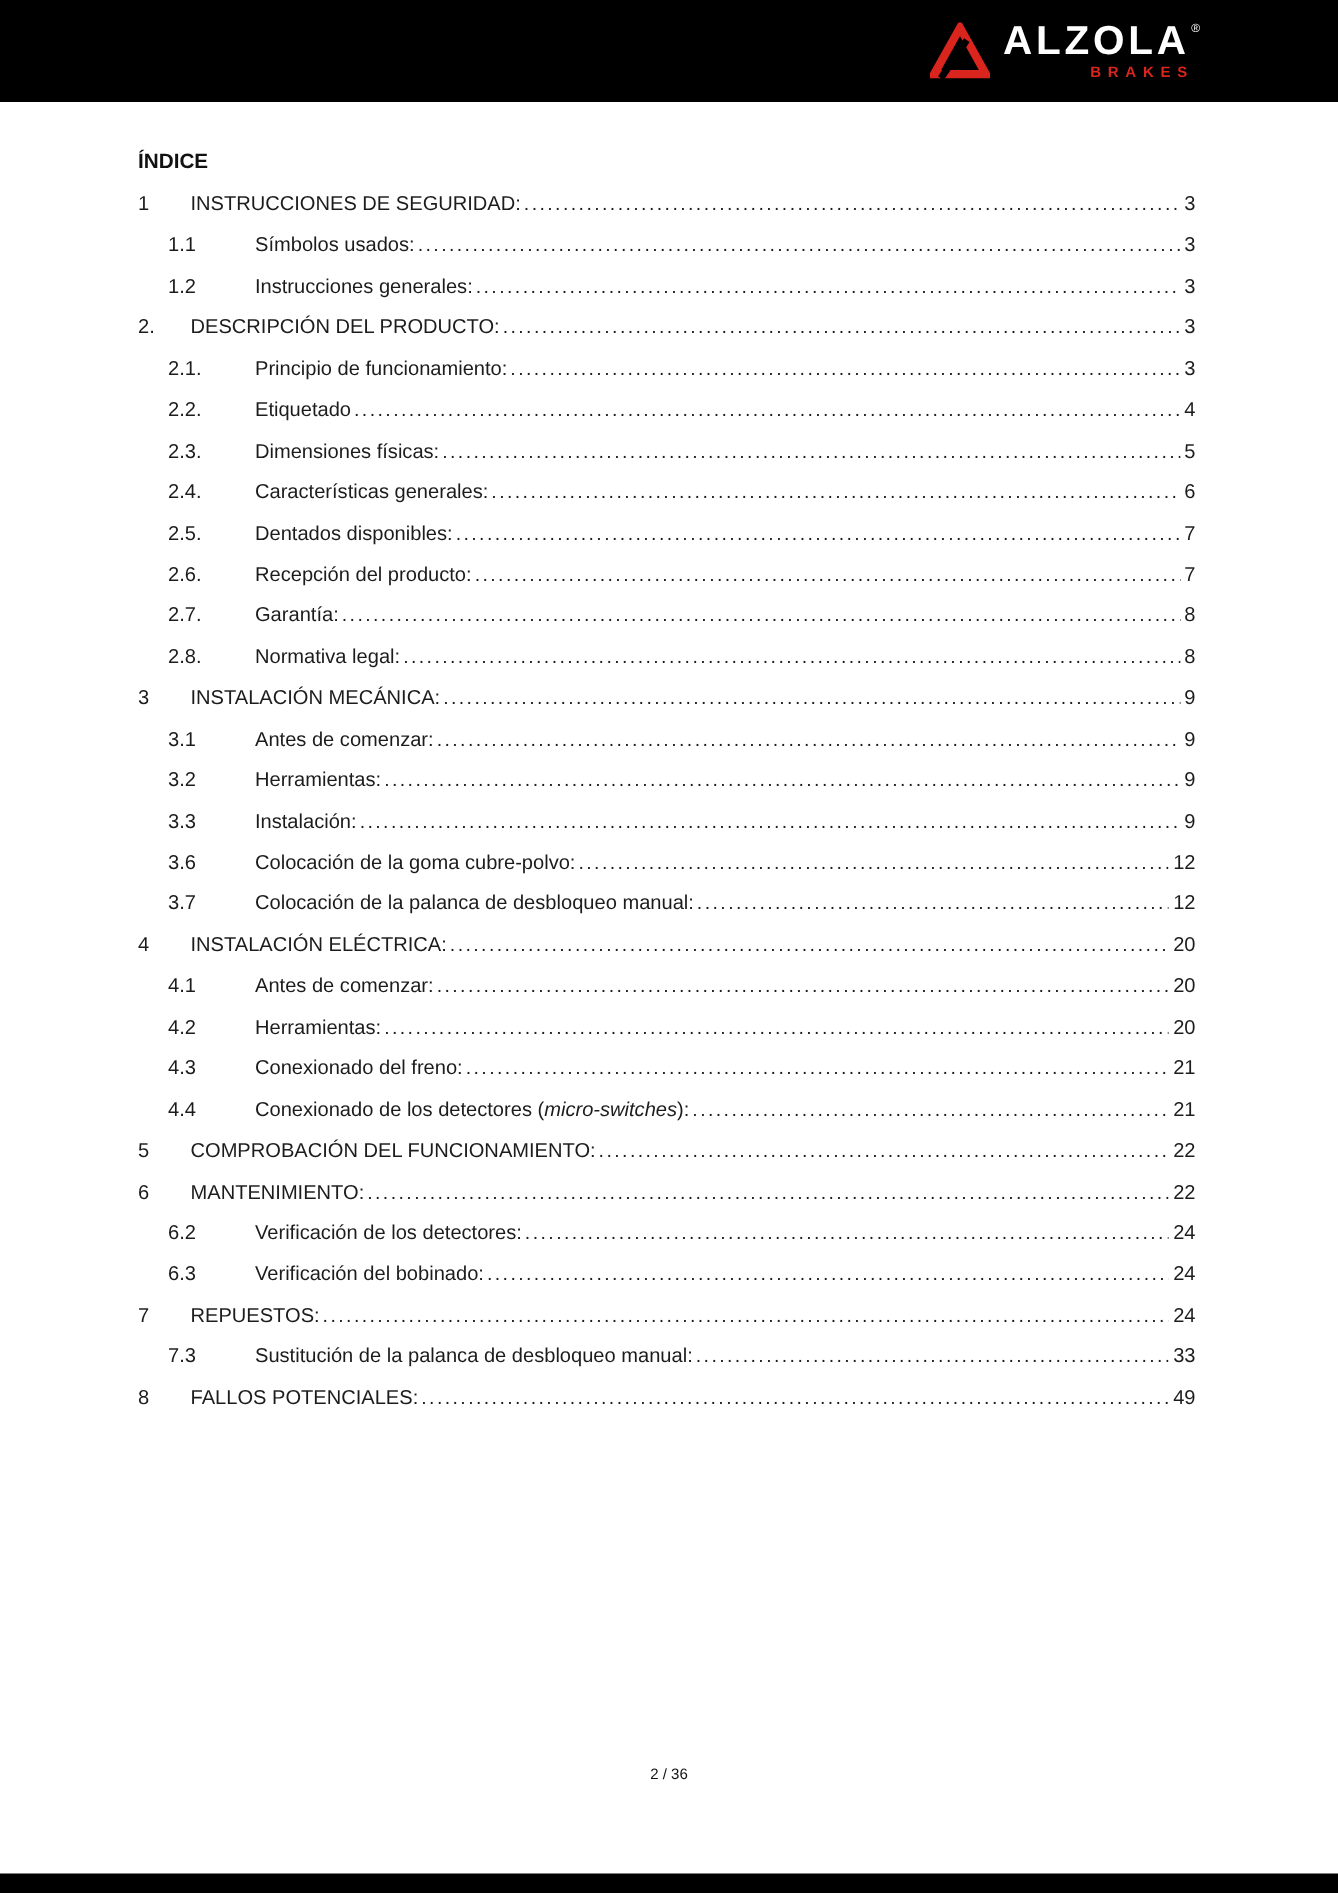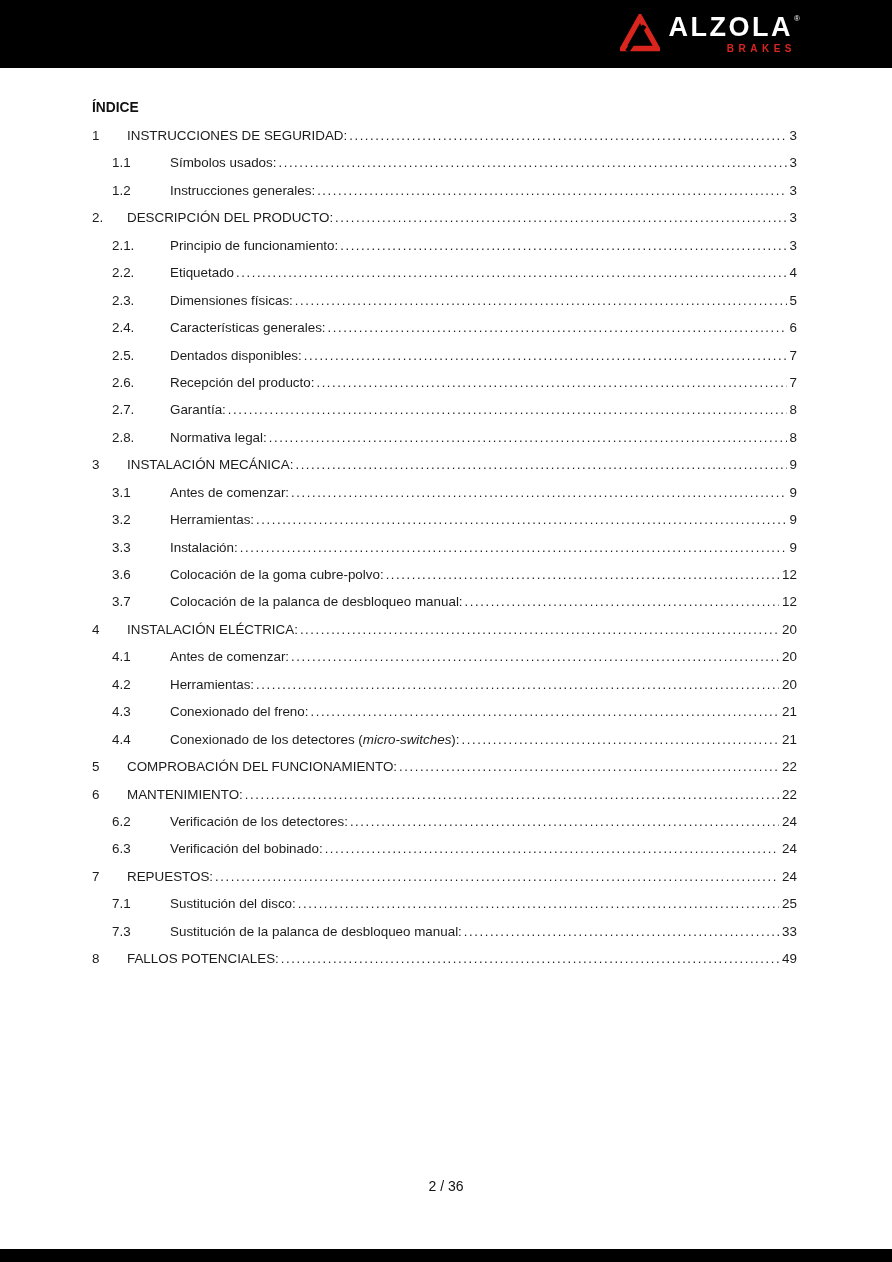--- a/index.html
+++ b/index.html
@@ -1,20 +1,20 @@
 <!DOCTYPE html>
 <html><head>
 <meta charset="utf-8">
 <style>
   html,body{margin:0;padding:0;background:#ffffff;}
   body{width:892px;height:1262px;position:relative;font-family:"Liberation Sans","DejaVu Sans",sans-serif;color:#1a1a1a;overflow:hidden;}
 
   
   .topbar{position:absolute;top:0;left:0;width:892px;height:68px;background:#000000;display:flex;align-items:center;justify-content:flex-end;padding-right:92px;box-sizing:border-box;}
-  .logo{display:flex;gap:9px;}
+  .logo{display:flex;align-items:center;gap:9px;}
   .logo-mark{width:40px;height:38px;flex:0 0 auto;}
   .logo-text{display:flex;flex-direction:column;align-items:flex-end;line-height:1;}
   .brand-row{display:flex;align-items:flex-start;}
   .brand-name{color:#ffffff;font-weight:bold;font-size:27px;letter-spacing:2.5px;line-height:1;}
   .reg-mark{color:#ffffff;font-size:8px;line-height:1;margin-top:1px;margin-left:1px;}
   .brand-sub{color:#d9251d;font-weight:bold;font-size:10px;letter-spacing:4.5px;margin-top:3px;margin-right:4px;}
 
   
   .content{position:absolute;top:68px;left:92px;width:705px;}
   .toc-title{font-weight:bold;font-size:13.8px;margin:32px 0 0 0;color:#111;}
@@ -24,21 +24,21 @@
   .lvl1 .num{width:35px;}
   .lvl2{padding-left:20px;}
   .lvl2 .num{width:58px;}
   .label{flex:0 0 auto;white-space:nowrap;}
   .label em{font-style:italic;}
   .leader{flex:1 1 auto;overflow:hidden;white-space:nowrap;margin:0 2px;color:#1c1c1c;}
   .leader::after{content:"........................................................................................................................................................................";letter-spacing:1.6px;font-size:13px;}
   .pg{flex:0 0 auto;text-align:right;padding-left:1px;}
 
   
-  .page-num{position:absolute;top:1178px;left:0;width:892px;text-align:center;font-size:14px;color:#111;}
+  .page-num{position:absolute;top:1178px;left:0;width:892px;text-align:center;font-size:10px;color:#111;}
   .bottombar{position:absolute;bottom:0;left:0;width:892px;height:13px;background:#000000;}
 </style>
 </head>
 <body>
 
 <div class="topbar">
   <div class="logo">
     <svg class="logo-mark" viewBox="0 0 44 40">
       <path d="M22 3 L41 37 L3 37 Z" fill="none" stroke="#d9251d" stroke-width="6" stroke-linejoin="miter"></path>
       <path d="M8 40 L27 12" stroke="#000000" stroke-width="5" fill="none"></path>
@@ -218,26 +218,20 @@
         <span class="leader"></span>
         <span class="pg">24</span>
       </div>
       <div class="toc-row lvl1">
         <span class="num">7</span>
         <span class="label"><span>REPUESTOS:</span></span>
         <span class="leader"></span>
         <span class="pg">24</span>
       </div>
       <div class="toc-row lvl2">
-        <span class="num">7.1</span>
-        <span class="label"><span>Sustitución del disco:</span></span>
-        <span class="leader"></span>
-        <span class="pg">25</span>
-      </div>
-      <div class="toc-row lvl2">
         <span class="num">7.3</span>
         <span class="label"><span>Sustitución de la palanca de desbloqueo manual:</span></span>
         <span class="leader"></span>
         <span class="pg">33</span>
       </div>
       <div class="toc-row lvl1">
         <span class="num">8</span>
         <span class="label"><span>FALLOS POTENCIALES:</span></span>
         <span class="leader"></span>
         <span class="pg">49</span>

